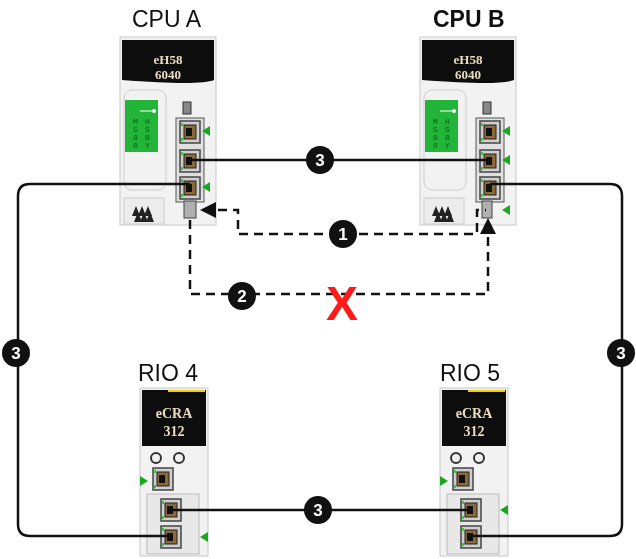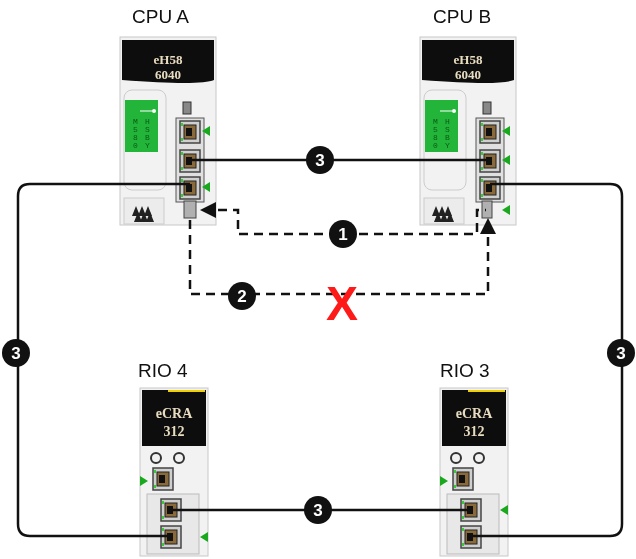--- a/index.html
+++ b/index.html
@@ -1,27 +1,27 @@
 <!DOCTYPE html>
 <html><head>
 <meta charset="utf-8">
 <style>
   html,body{margin:0;padding:0;background:#ffffff;}
   body{width:636px;height:559px;position:relative;overflow:hidden;font-family:"Liberation Sans",sans-serif;}
-  .label{position:absolute;font-size:19px;color:#111;font-family:"Liberation Sans",sans-serif;}
+  .label{position:absolute;font-size:23px;color:#111;font-family:"Liberation Sans",sans-serif;}
   svg{position:absolute;left:0;top:0;}
   .serif{font-family:"Liberation Serif",serif;font-weight:bold;}
 </style>
 </head>
 <body>
 
 <div class="label" style="left:132px;top:6px;">CPU A</div>
-<div class="label" style="left:433px;top:6px;">CPU B</div>
+<div class="label" style="left:433px;top:6px;font-weight:bold;">CPU B</div>
 <div class="label" style="left:138px;top:360px;">RIO 4</div>
-<div class="label" style="left:440px;top:360px;">RIO 3</div>
+<div class="label" style="left:440px;top:360px;">RIO 5</div>
 
 <svg width="636" height="559" viewBox="0 0 636 559">
   <defs>
     <g id="rj45">
       <rect x="0" y="0" width="20" height="22" fill="#cfcfcf" stroke="#444" stroke-width="1.5"></rect>
       <rect x="4" y="4" width="12" height="14" fill="#8a6a3a" stroke="#222" stroke-width="1"></rect>
       <rect x="6" y="7" width="6" height="8" fill="#111"></rect>
       <rect x="1" y="2" width="2" height="3" fill="#3c3"></rect>
       <rect x="1" y="17" width="2" height="3" fill="#3c3"></rect>
     </g>

